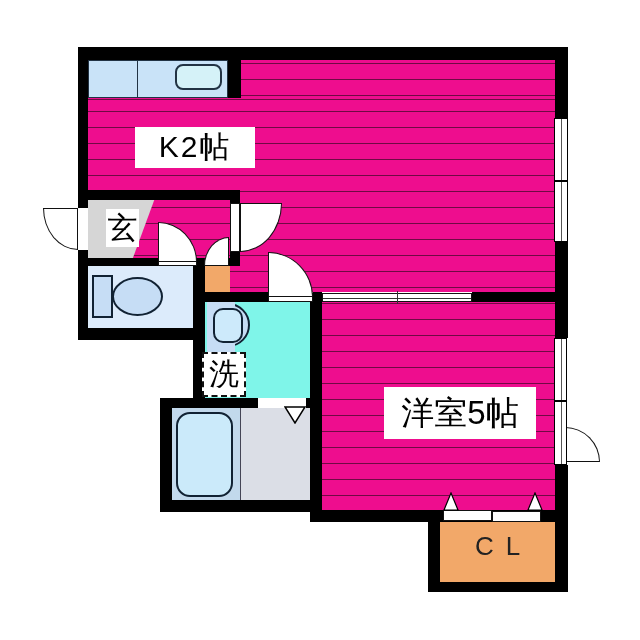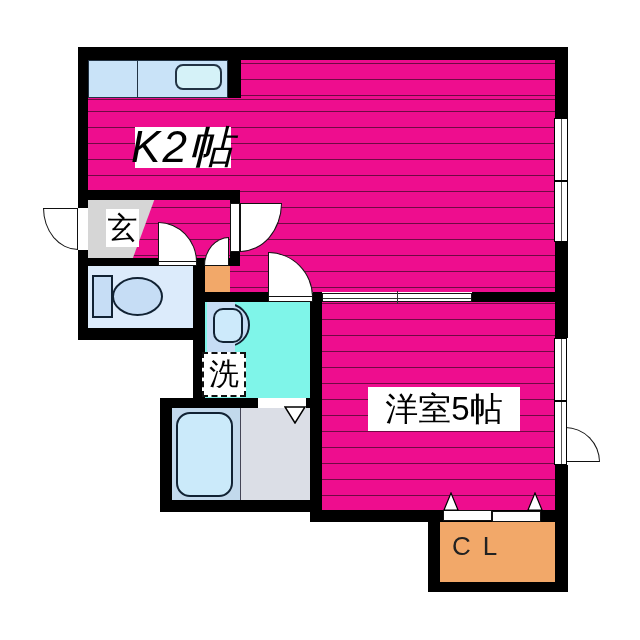--- a/index.html
+++ b/index.html
@@ -103,29 +103,29 @@
   </div>
   <div class="leaf" style="left:443px;top:510px;width:49px;height:11px;"></div>
   <div class="leaf" style="left:492px;top:511px;width:49px;height:11px;"></div>
   <svg class="tri" style="left:443px;top:492px;z-index:4;position:absolute" width="16" height="19">
       <polygon points="8,1 15,18 1,18" fill="#fff" stroke="#000" stroke-width="1.2"></polygon>
     </svg>
   <svg class="tri" style="left:527px;top:492px;z-index:4;position:absolute" width="16" height="19">
       <polygon points="8,1 15,18 1,18" fill="#fff" stroke="#000" stroke-width="1.2"></polygon>
     </svg>
 
-  <div class="lbl" style="left:135px;top:127px;width:96px;height:41px;font-size:44px;letter-spacing:2px;font-style:italic;">
+  <div class="lbl" style="left:135px;top:127px;width:120px;height:41px;font-size:30px;letter-spacing:2px;">
       <span>K2帖</span>
     </div>
-  <div class="lbl" style="left:368px;top:387px;width:152px;height:44px;font-size:33px;">
+  <div class="lbl" style="left:384px;top:387px;width:152px;height:52px;font-size:33px;">
       <span>洋室5帖</span>
     </div>
   <div class="lbl" style="left:106px;top:209px;width:33px;height:38px;font-size:30px;">
       <span>玄</span>
     </div>
   <div class="lbl" style="left:202px;top:352px;width:44px;height:45px;font-size:30px;border:2px dashed #111;">
       <span>洗</span>
     </div>
-  <div style="left:440px;top:522px;width:115px;height:48px;display:flex;align-items:center;font-size:26px;color:#222;letter-spacing:12px;text-indent:12px;z-index:5;">
+  <div style="left:440px;top:522px;width:115px;height:48px;display:flex;align-items:center;justify-content:center;font-size:26px;color:#222;letter-spacing:12px;text-indent:12px;z-index:5;">
       <span>CL</span>
     </div>
 
 </div>
 
 </body></html>

